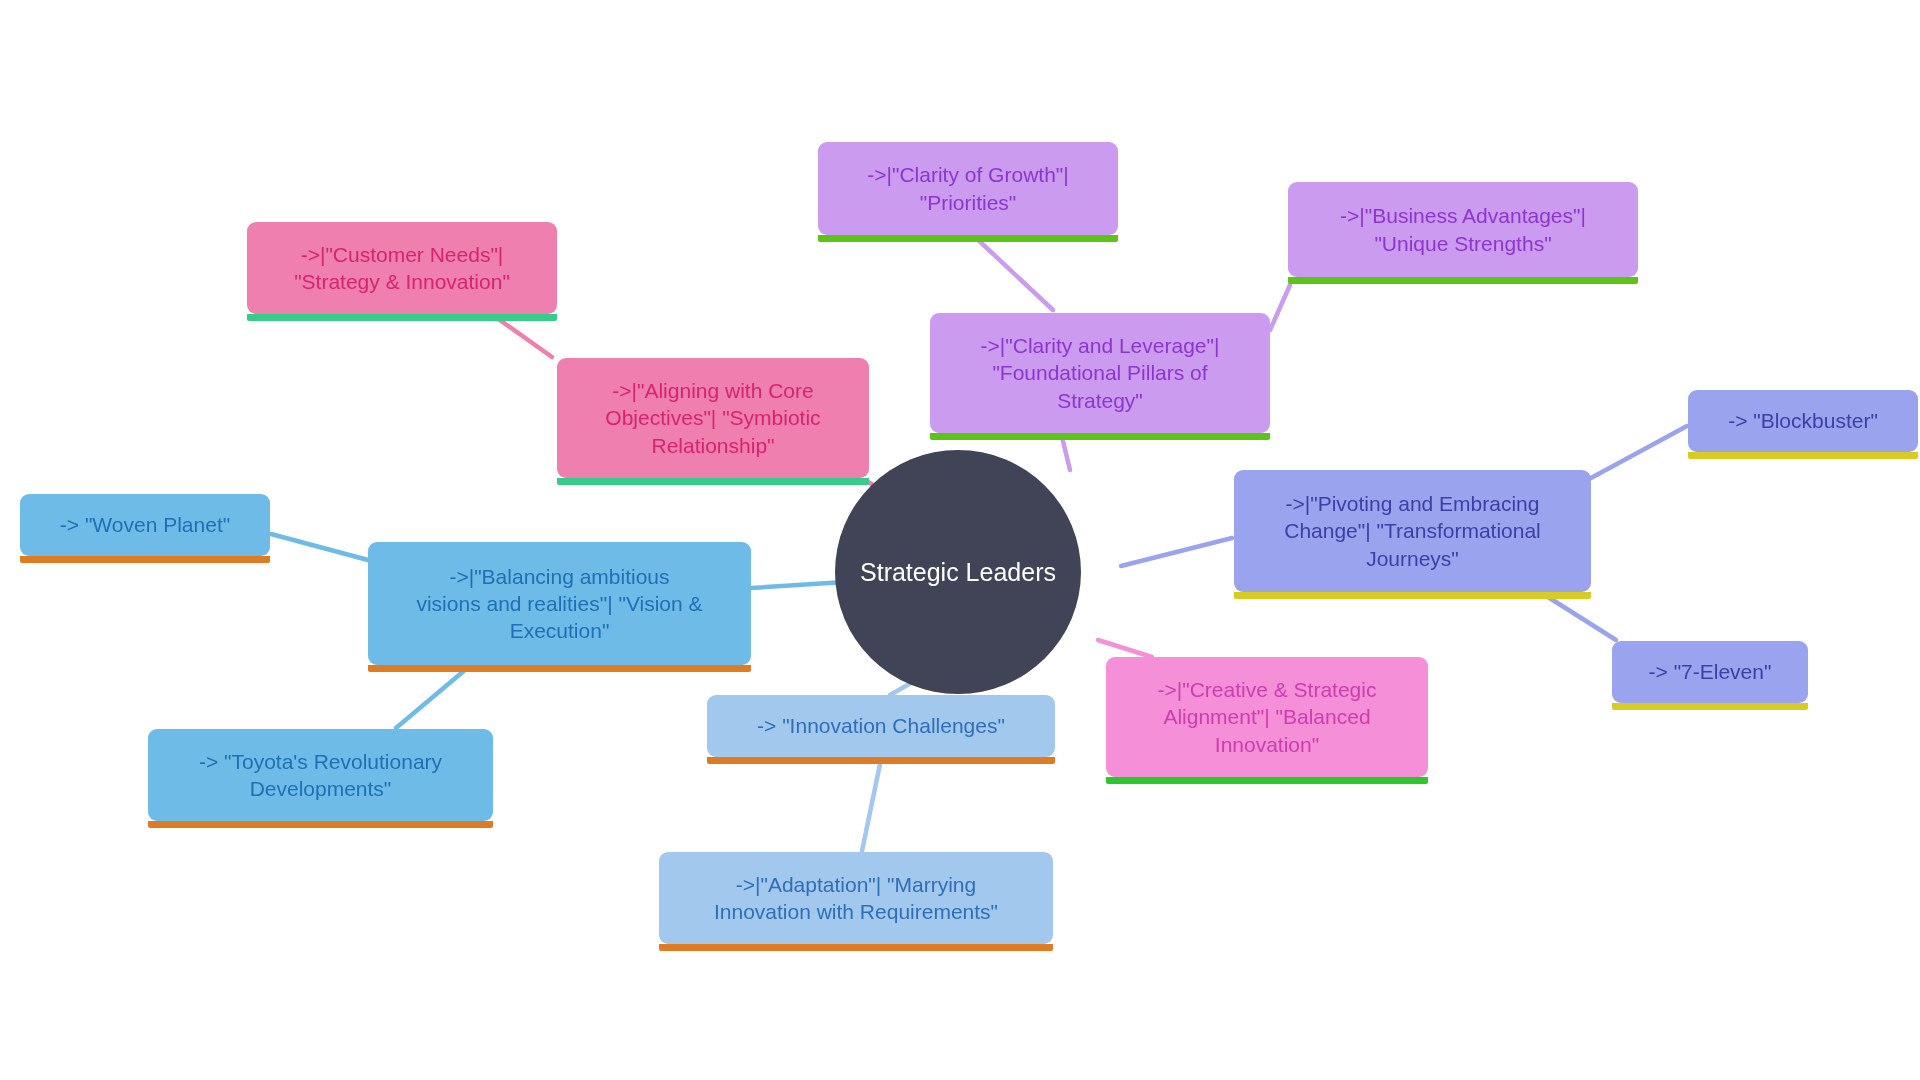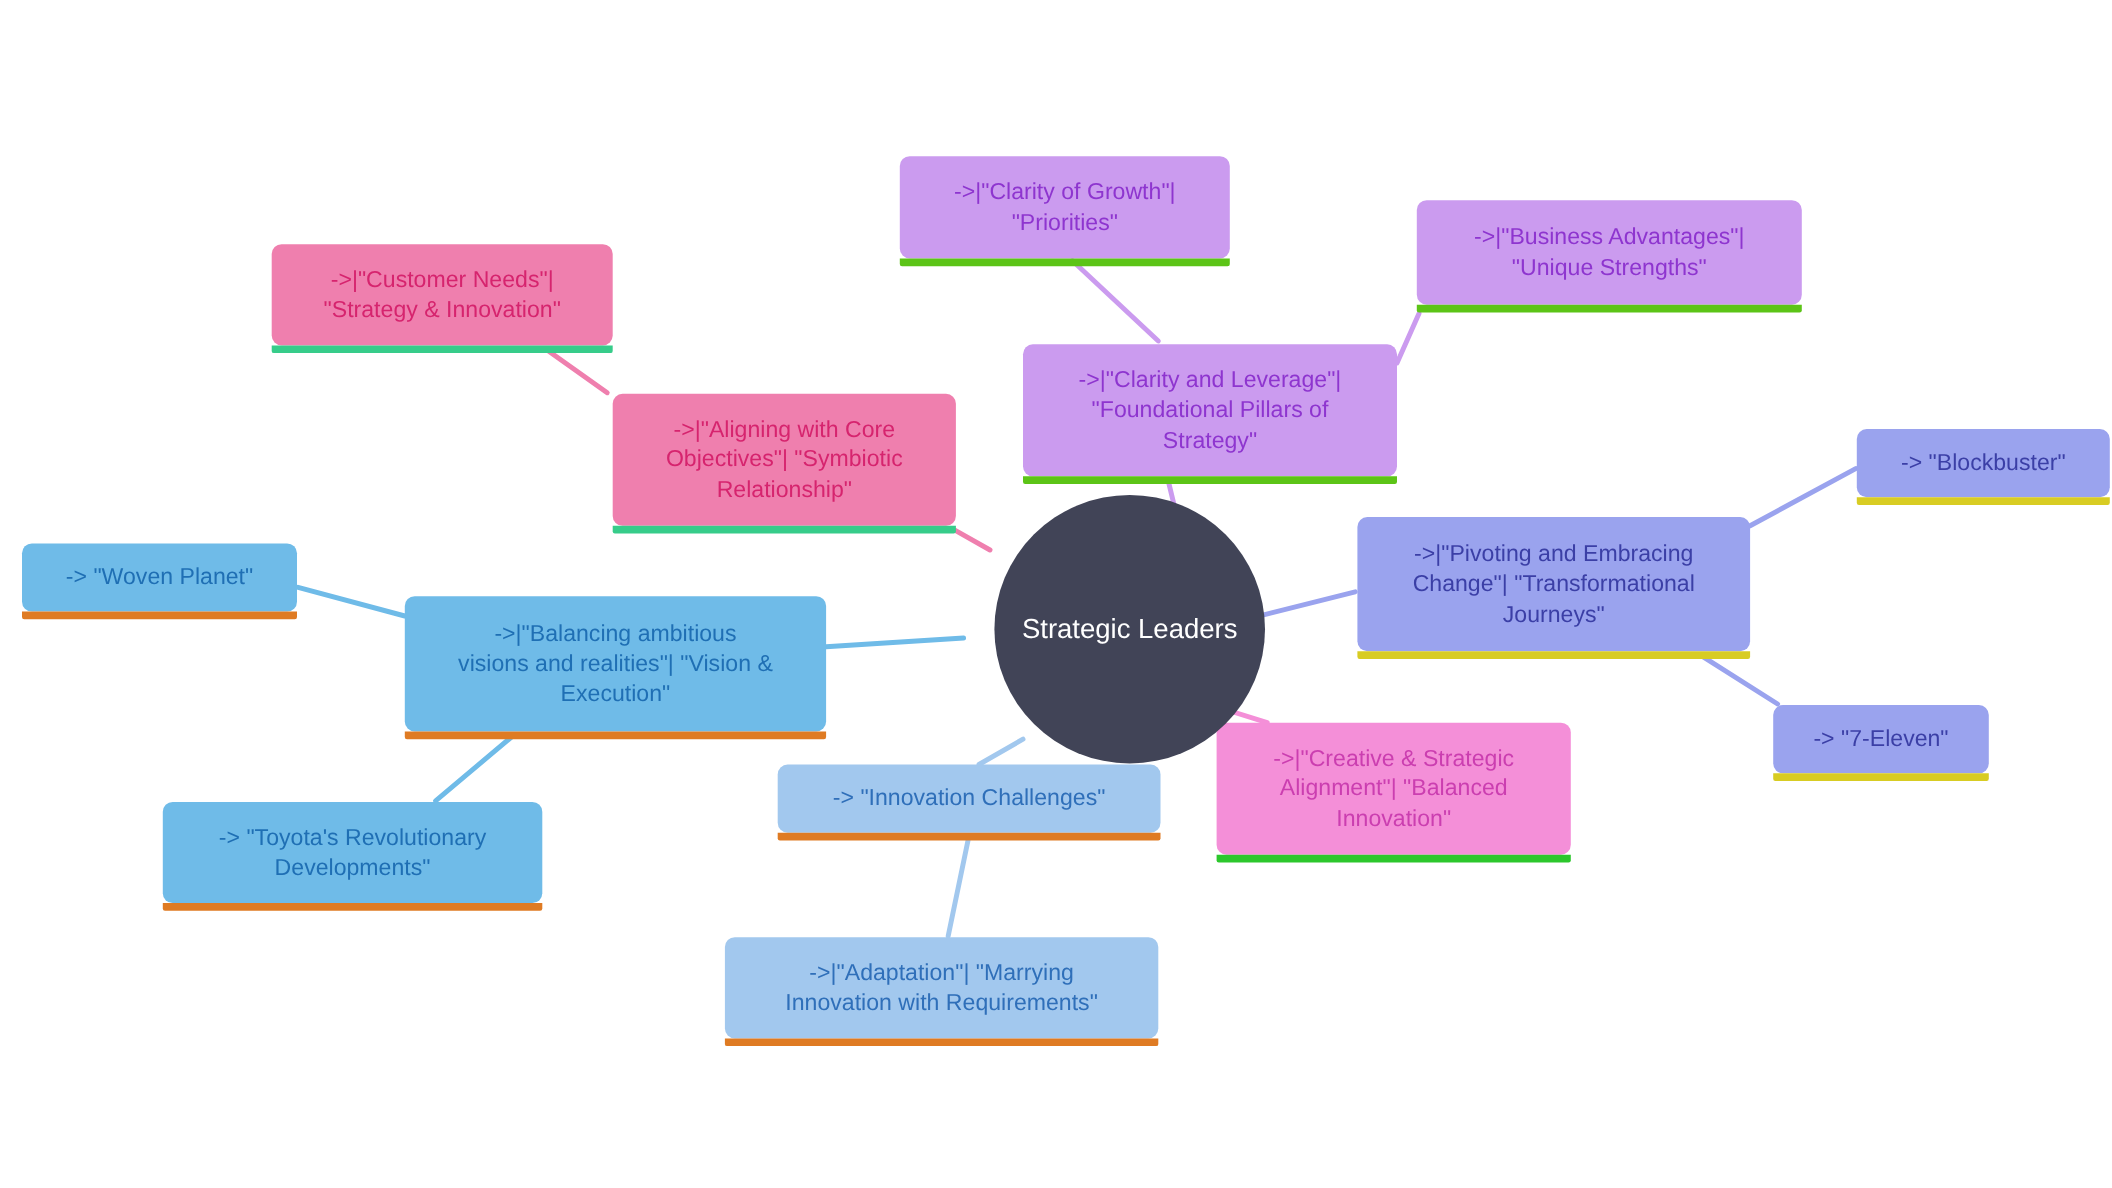--- a/index.html
+++ b/index.html
@@ -120,17 +120,17 @@
 visions and realities"| "Vision &amp;
 Execution"</span></div>
       <div class="node" style="left: 20px; top: 494px; width: 250px; height: 62px; background: rgb(111, 187, 232); color: rgb(31, 111, 180); font-size: 21px;"><div class="accent-bar" style="background: rgb(223, 123, 35);"></div><span class="node-label">-&gt; "Woven Planet"</span></div>
       <div class="node" style="left: 148px; top: 729px; width: 345px; height: 92px; background: rgb(111, 187, 232); color: rgb(31, 111, 180); font-size: 21px;"><div class="accent-bar" style="background: rgb(223, 123, 35);"></div><span class="node-label">-&gt; "Toyota's Revolutionary
 Developments"</span></div>
       <div class="node" style="left: 707px; top: 695px; width: 348px; height: 62px; background: rgb(162, 200, 238); color: rgb(47, 111, 185); font-size: 21px;"><div class="accent-bar" style="background: rgb(223, 123, 35);"></div><span class="node-label">-&gt; "Innovation Challenges"</span></div>
       <div class="node" style="left: 659px; top: 852px; width: 394px; height: 92px; background: rgb(162, 200, 238); color: rgb(47, 111, 185); font-size: 21px;"><div class="accent-bar" style="background: rgb(223, 123, 35);"></div><span class="node-label">-&gt;|"Adaptation"| "Marrying
 Innovation with Requirements"</span></div>
     </div>
 
-  <div id="root-node" style="left: 904px; top: 450px; width: 246px; height: 244px; background: rgb(65, 68, 87); color: rgb(255, 255, 255); font-size: 25px;">
+  <div id="root-node" style="left: 835px; top: 450px; width: 246px; height: 244px; background: rgb(65, 68, 87); color: rgb(255, 255, 255); font-size: 25px;">
     <span class="node-label">Strategic Leaders</span>
   </div>
 
 </div>
 
 </body></html>

